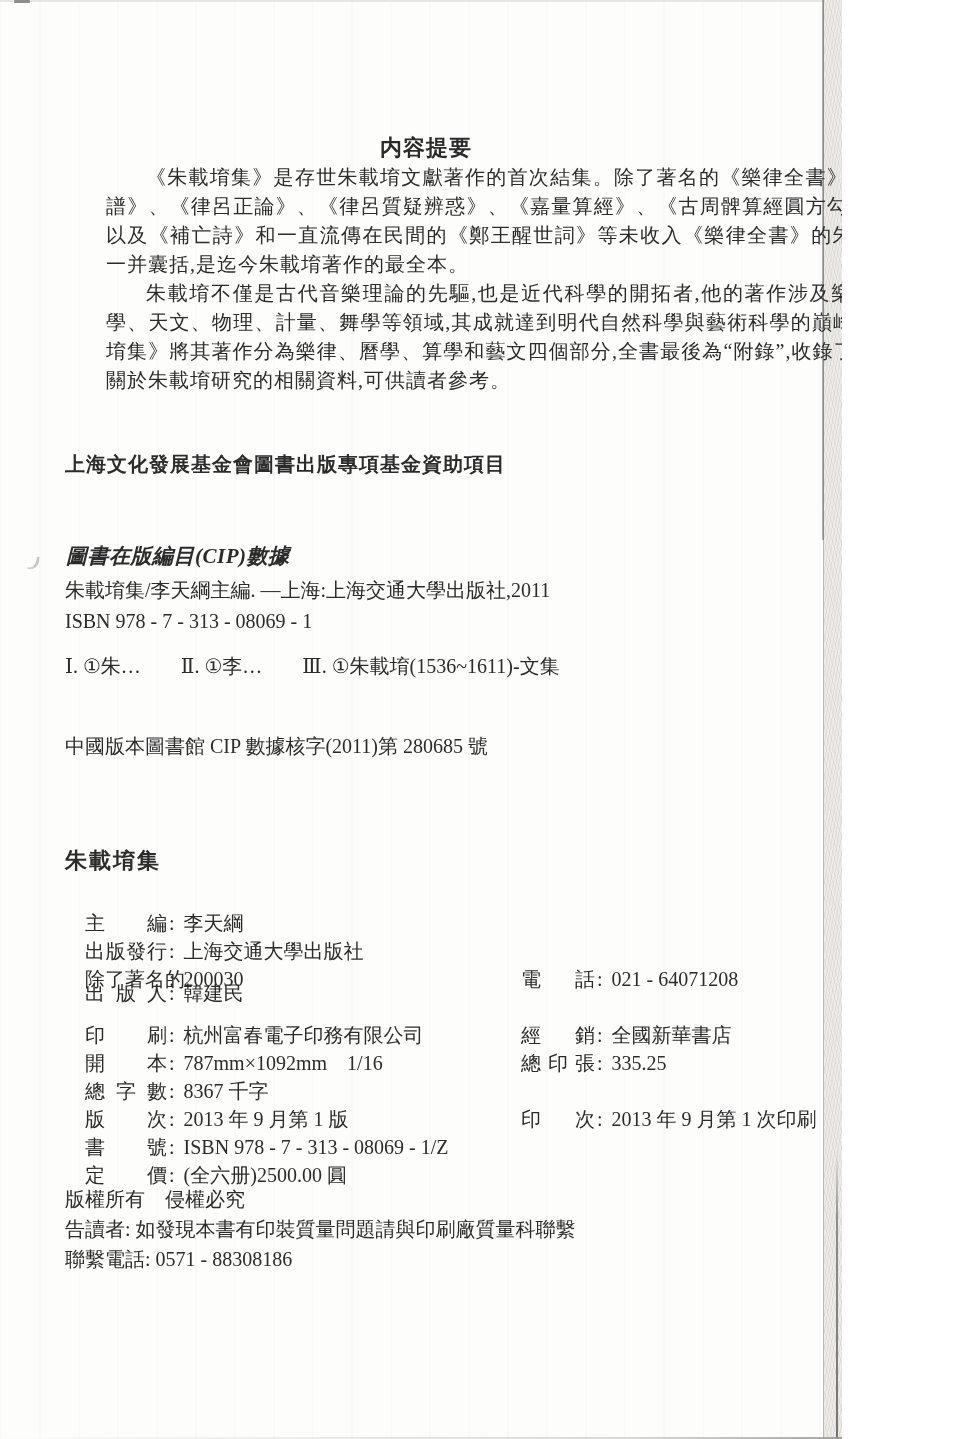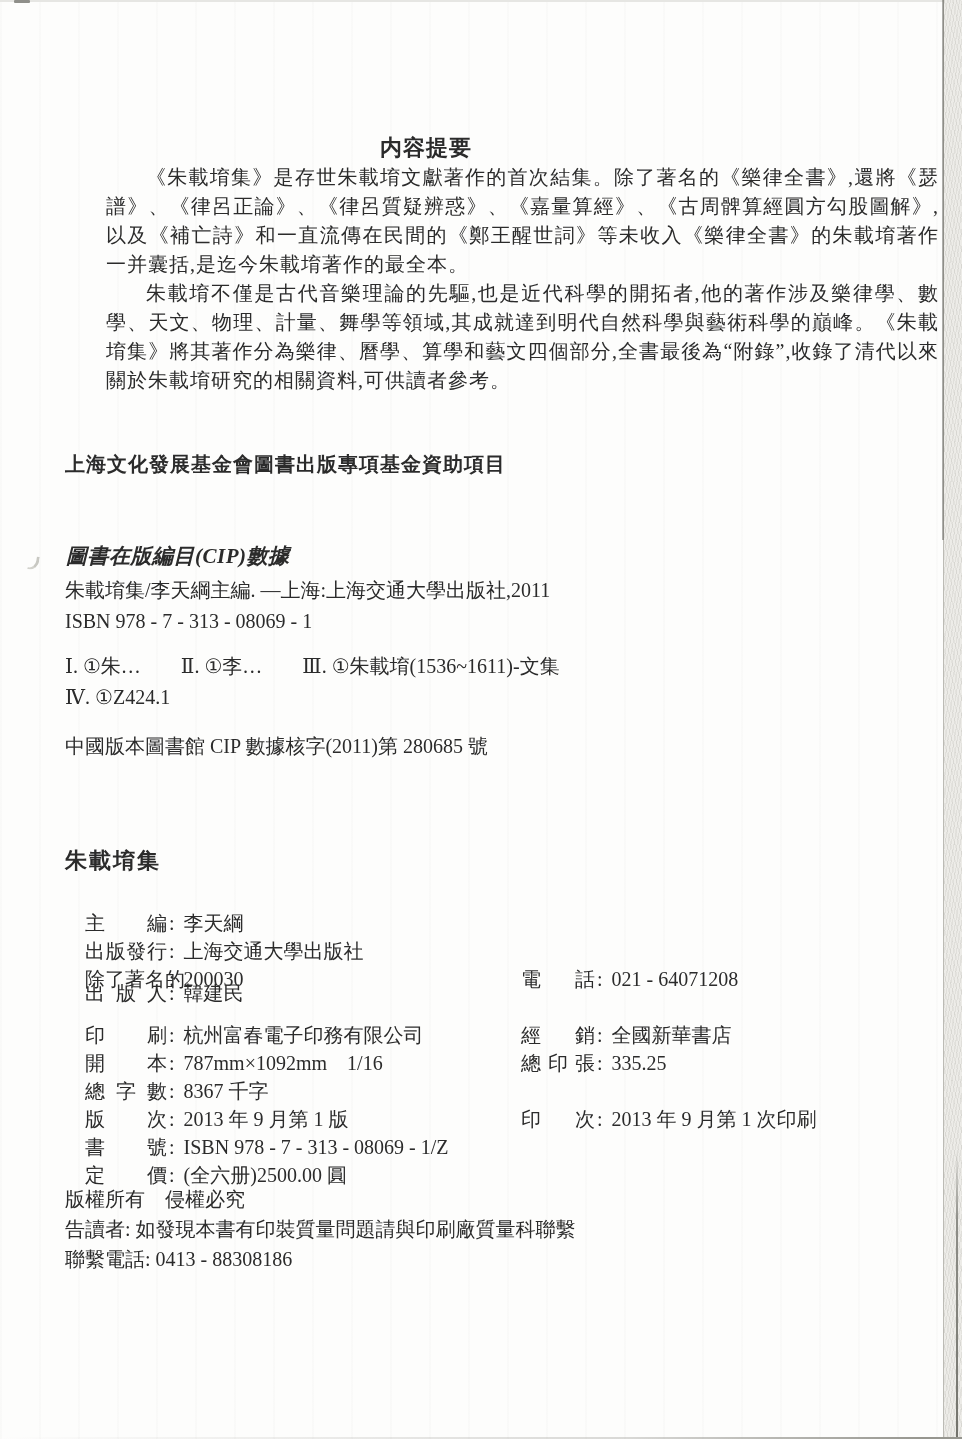--- a/index.html
+++ b/index.html
@@ -1,17 +1,17 @@
 <!DOCTYPE html>
 <html><head>
 <meta charset="utf-8">
 <style>
   html,body{margin:0;padding:0;background:#ffffff;}
   .page{
-    position:relative;width:962px;height:1439px;overflow:hidden;
+    position:relative;width:842px;height:1439px;overflow:hidden;
     background:#fdfdfc;color:#2b2b2b;
     font-family:"Liberation Serif","DejaVu Serif",serif;
   }
   
   .page::before{
     content:"";position:absolute;inset:0;pointer-events:none;
     background:repeating-linear-gradient(90deg, rgba(100,100,95,0.025) 0 2px, rgba(0,0,0,0) 2px 39px);
   }
   .top-line{position:absolute;top:0;left:0;width:962px;height:2px;background:#e6e6e3;}
   .top-dash{position:absolute;top:0;left:14px;width:16px;height:3px;background:#8f8f8a;border-radius:1px;}
@@ -79,21 +79,20 @@
 
   <div class="abs cip-heading">圖書在版編目(CIP)數據</div>
 
   <div class="cip-block-1">
     <div>朱載堉集/李天綱主編. —上海:上海交通大學出版社,2011</div>
     <div>ISBN 978 - 7 - 313 - 08069 - 1</div>
   </div>
 
   <div class="cip-block-2">
     <div>Ⅰ. ①朱…　　Ⅱ. ①李…　　Ⅲ. ①朱載堉(1536~1611)-文集</div>
-    <div>Ⅳ. ①Z424.1</div>
   </div>
 
   <div class="abs cip-record">中國版本圖書館 CIP 數據核字(2011)第 280685 號</div>
 
   <div class="abs book-title">朱載堉集</div>
 
   <div class="colophon">
 
     <div class="row left-row" style="top:0px">
       <span class="lbl">主編</span><span class="colon">:</span><span class="val">李天綱</span>
@@ -137,16 +136,16 @@
     </div>
     <div class="row right-row" style="top:196px">
       <span class="lbl">印次</span><span class="colon">:</span><span class="val">2013 年 9 月第 1 次印刷</span>
     </div>
 
   </div>
 
   <div class="footer">
     <div>版權所有　侵權必究</div>
     <div>告讀者: 如發現本書有印裝質量問題請與印刷廠質量科聯繫</div>
-    <div>聯繫電話: 0413 - 88308186</div>
+    <div>聯繫電話: 0571 - 88308186</div>
   </div>
 
 </div>
 
 </body></html>

